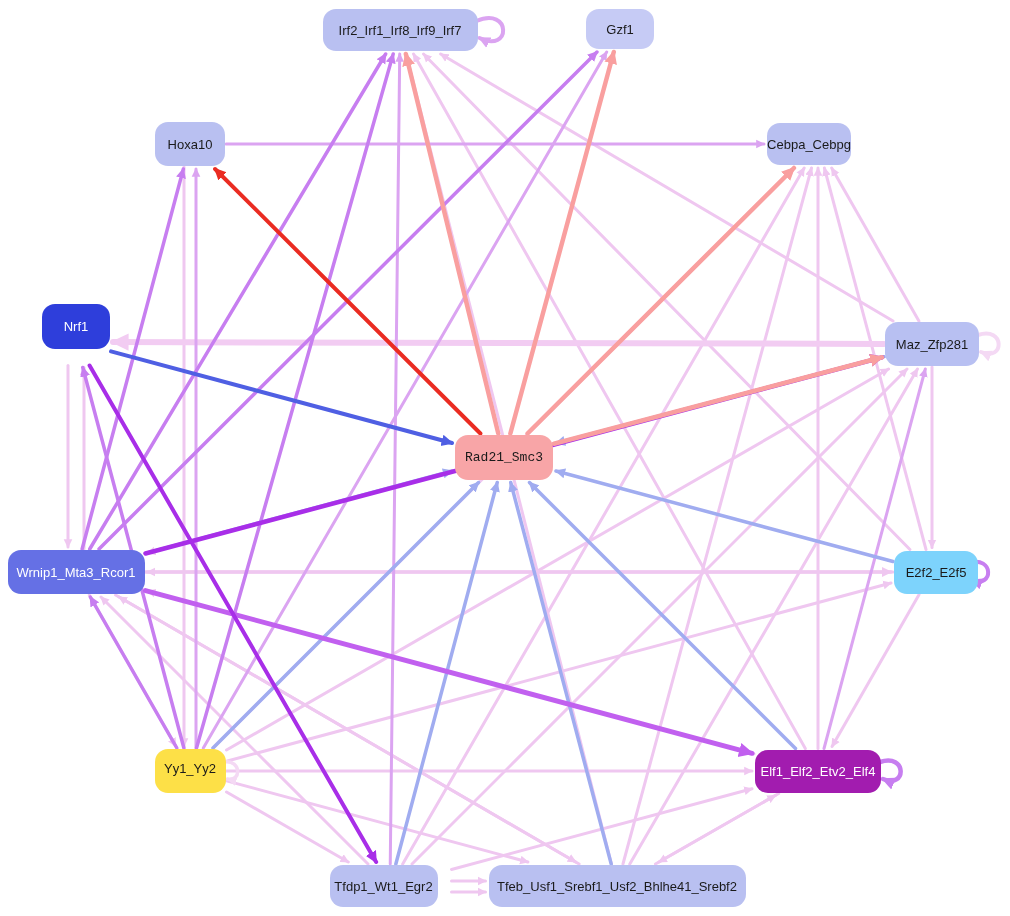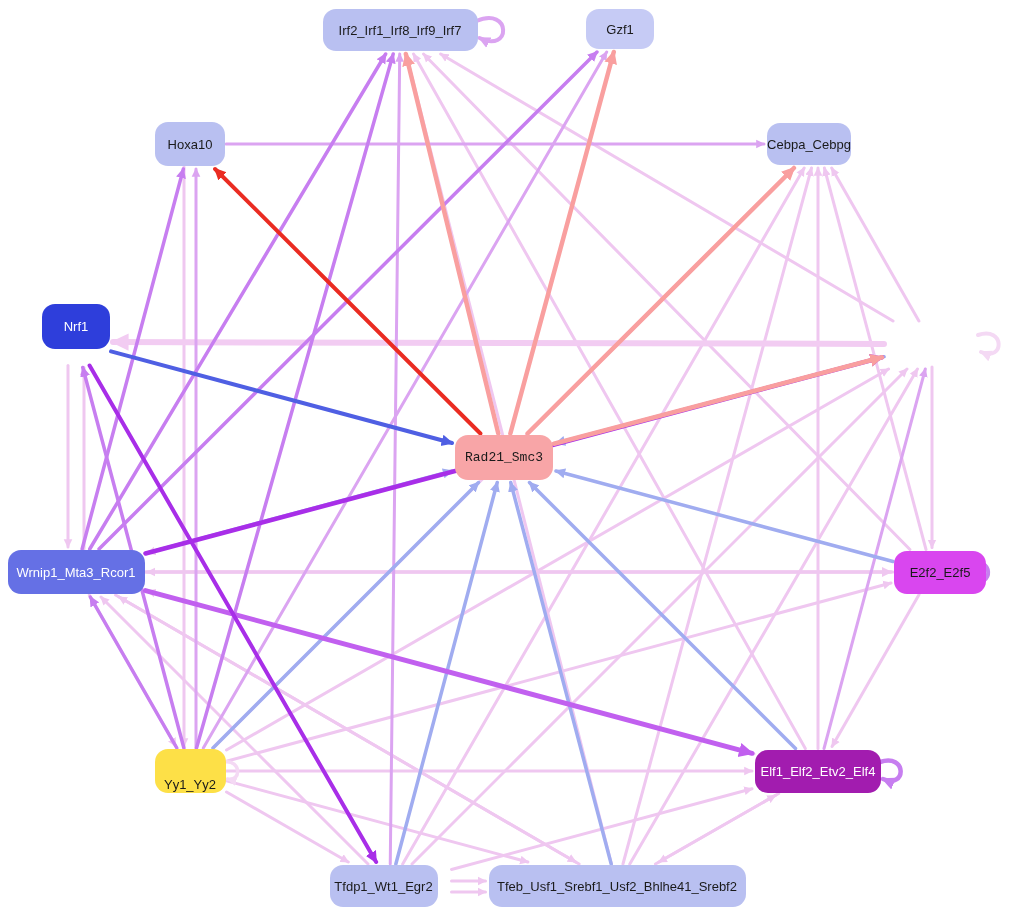--- a/index.html
+++ b/index.html
@@ -11,21 +11,21 @@
     font-family:"Liberation Sans", sans-serif;
   }
   #edges{position:absolute;left:0;top:0;width:1010px;height:916px;}
   .node{
     position:absolute;
     display:flex;align-items:center;justify-content:center;
     border-radius:13px;
     font-size:13px;
     white-space:nowrap;
     box-sizing:border-box;
-    padding:1px 6px;
+    padding:17px 6px;
     cursor:pointer;
     user-select:none;
   }
 </style>
 </head>
 <body>
 
 <div id="canvas">
   <svg id="edges" xmlns="http://www.w3.org/2000/svg">
       <defs>
@@ -140,27 +140,30 @@
     </div>
   <div class="node" style="left: 155px; top: 122px; width: 70px; height: 44px; background: rgb(185, 192, 241); color: rgb(26, 26, 26);">
       <span>Hoxa10</span>
     </div>
   <div class="node" style="left: 767px; top: 123px; width: 84px; height: 42px; background: rgb(185, 192, 241); color: rgb(26, 26, 26);">
       <span>Cebpa_Cebpg</span>
     </div>
   <div class="node" style="left: 42px; top: 304px; width: 68px; height: 45px; background: rgb(46, 62, 219); color: rgb(255, 255, 255);">
       <span>Nrf1</span>
     </div>
+  <div class="node" style="left: 885px; top: 322px; width: 94px; height: 44px; background: rgb(184, 192, 242); color: rgb(26, 26, 26);">
+      <span>Maz_Zfp281</span>
+    </div>
   <div class="node" style="left: 455px; top: 434.5px; width: 98px; height: 45px; background: rgb(248, 165, 167); color: rgb(26, 26, 26); font-family: Liberation Mono, monospace;">
       <span>Rad21_Smc3</span>
     </div>
   <div class="node" style="left: 7.5px; top: 550px; width: 137px; height: 44px; background: rgb(101, 112, 229); color: rgb(255, 255, 255);">
       <span>Wrnip1_Mta3_Rcor1</span>
     </div>
-  <div class="node" style="left: 894px; top: 550.5px; width: 92px; height: 43px; background: #d946ef; color: rgb(26, 26, 26);">
+  <div class="node" style="left: 894px; top: 550.5px; width: 84px; height: 43px; background: #7dd3fc; color: rgb(26, 26, 26);">
       <span>E2f2_E2f5</span>
     </div>
   <div class="node" style="left: 154.5px; top: 749px; width: 71px; height: 44px; background: #fde047; color: rgb(26, 26, 26); align-items: flex-end;">
       <span>Yy1_Yy2</span>
     </div>
   <div class="node" style="left: 755px; top: 749.5px; width: 126px; height: 43px; background: #a21caf; color: rgb(255, 255, 255);">
       <span>Elf1_Elf2_Etv2_Elf4</span>
     </div>
   <div class="node" style="left: 329.5px; top: 865px; width: 108px; height: 42px; background: rgb(185, 192, 241); color: rgb(26, 26, 26);">
       <span>Tfdp1_Wt1_Egr2</span>

